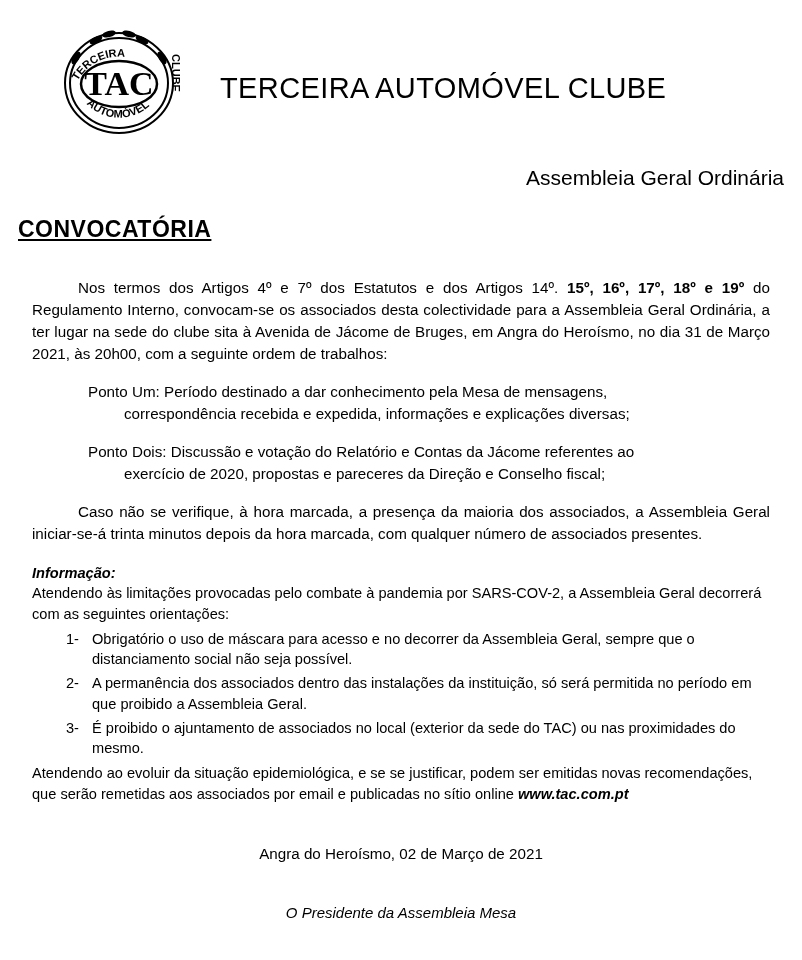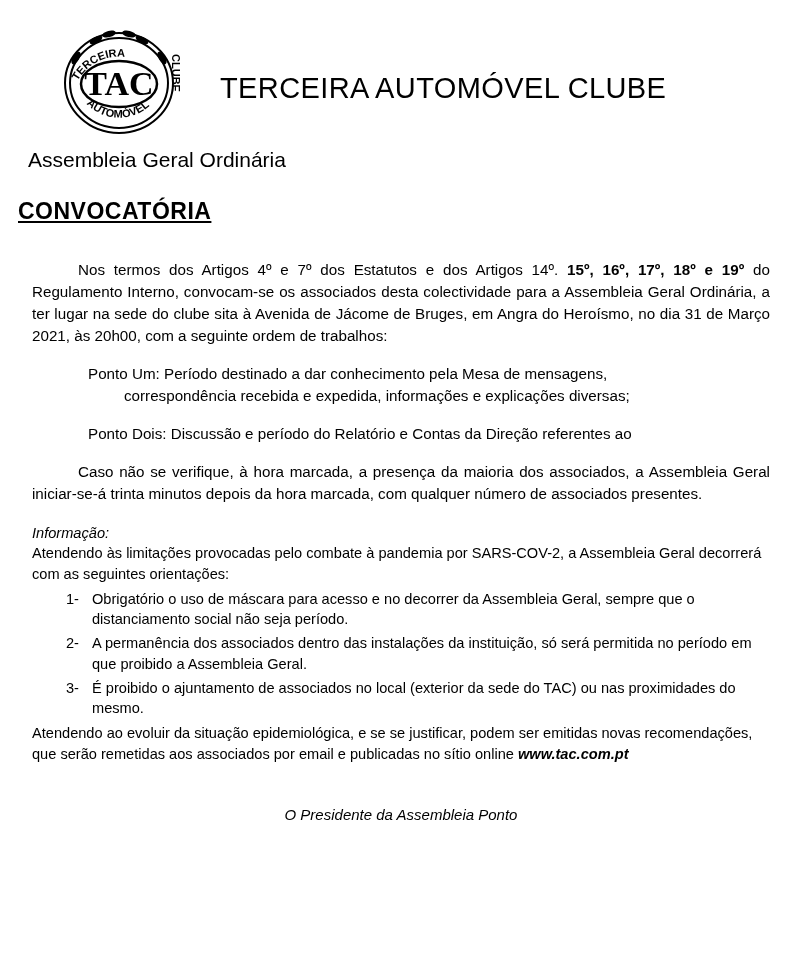--- a/index.html
+++ b/index.html
@@ -39,22 +39,23 @@
 
   .org-name {
     font-size: 29px;
     letter-spacing: 0.4px;
     margin-left: 36px;
     margin-top: 10px;
     white-space: nowrap;
   }
 
   .assembly-title {
-    text-align: left;
+    text-align: right;
     font-size: 21px;
+    margin-top: 18px;
     margin-left: 10px;
   }
   .doc-title {
     text-align: left;
     font-size: 23px;
     font-weight: bold;
     text-decoration: underline;
     margin-top: 26px;
     letter-spacing: 0.5px;
   }
@@ -80,21 +81,21 @@
   .point {
     font-size: 15.2px;
     line-height: 1.45;
     margin-bottom: 16px;
   }
   .point .label { font-weight: normal; }
   .point .cont { display: block; padding-left: 36px; }
 
   
   .info-head {
-    font-weight: normal;
+    font-weight: bold;
     font-style: italic;
     font-size: 14.6px;
     margin-top: 20px;
     padding-left: 14px;
   }
   .info-intro {
     font-size: 14.6px;
     line-height: 1.42;
     padding: 0 14px;
     margin-top: 2px;
@@ -194,36 +195,38 @@
     <div class="points">
 
       <div class="point">
         <span class="label">Ponto Um</span><span>:</span>
         <span>Período destinado a dar conhecimento pela Mesa de mensagens,</span>
         <span class="cont">correspondência recebida e expedida, informações e explicações diversas;</span>
       </div>
 
       <div class="point">
         <span class="label">Ponto Dois</span><span>:</span>
-        <span>Discussão e período do Relatório e Contas da Direção referentes ao</span>
+        <span>Discussão e votação do Relatório e Contas da Jácome referentes ao</span>
+        <span class="cont">exercício de 2020, propostas e pareceres da Direção e Conselho fiscal;</span>
       </div>
 
 
     </div>
 
     <p class="para indent">Caso não se verifique, à hora marcada, a presença da maioria dos associados, a Assembleia Geral iniciar-se-á trinta minutos depois da hora marcada, com qualquer número de associados presentes.</p>
   </div>
 
   <div class="info-head">Informação:</div>
   <div class="info-intro">Atendendo às limitações provocadas pelo combate à pandemia por SARS-COV-2, a Assembleia Geral decorrerá com as seguintes orientações:</div>
 
   <ol class="info-list">
-    <li><span class="num">1-</span><span>Obrigatório o uso de máscara para acesso e no decorrer da Assembleia Geral, sempre que o distanciamento social não seja período.</span></li>
+    <li><span class="num">1-</span><span>Obrigatório o uso de máscara para acesso e no decorrer da Assembleia Geral, sempre que o distanciamento social não seja possível.</span></li>
     <li><span class="num">2-</span><span>A permanência dos associados dentro das instalações da instituição, só será permitida no período em que proibido a Assembleia Geral.</span></li>
     <li><span class="num">3-</span><span>É proibido o ajuntamento de associados no local (exterior da sede do TAC) ou nas proximidades do mesmo.</span></li>
   </ol>
 
   <div class="info-outro"><span>Atendendo ao evoluir da situação epidemiológica, e se se justificar, podem ser emitidas novas recomendações, que serão remetidas aos associados por email e publicadas no sítio online </span><span class="site">www.tac.com.pt</span></div>
 
-
-  <div class="signer-role">O Presidente da Assembleia Ponto</div>
+  <div class="place-date">Angra do Heroísmo, 02 de Março de 2021</div>
+
+  <div class="signer-role">O Presidente da Assembleia Mesa</div>
 
 </div>
 
 </body></html>

